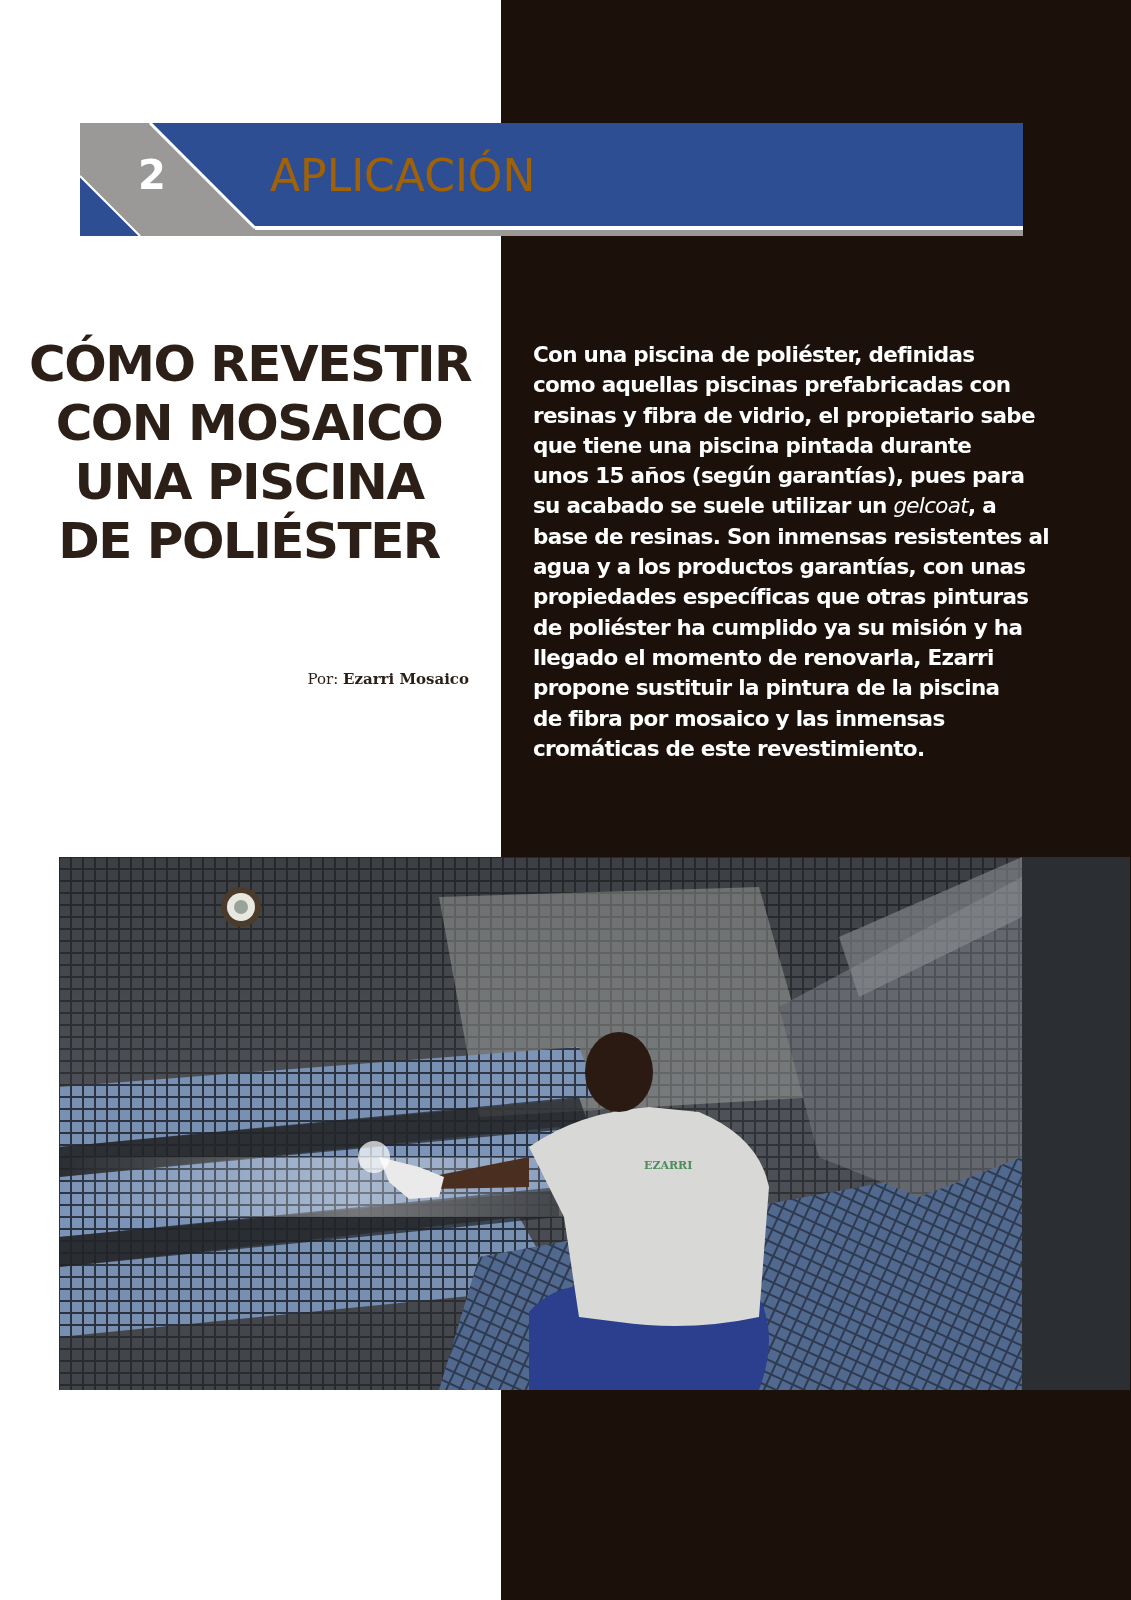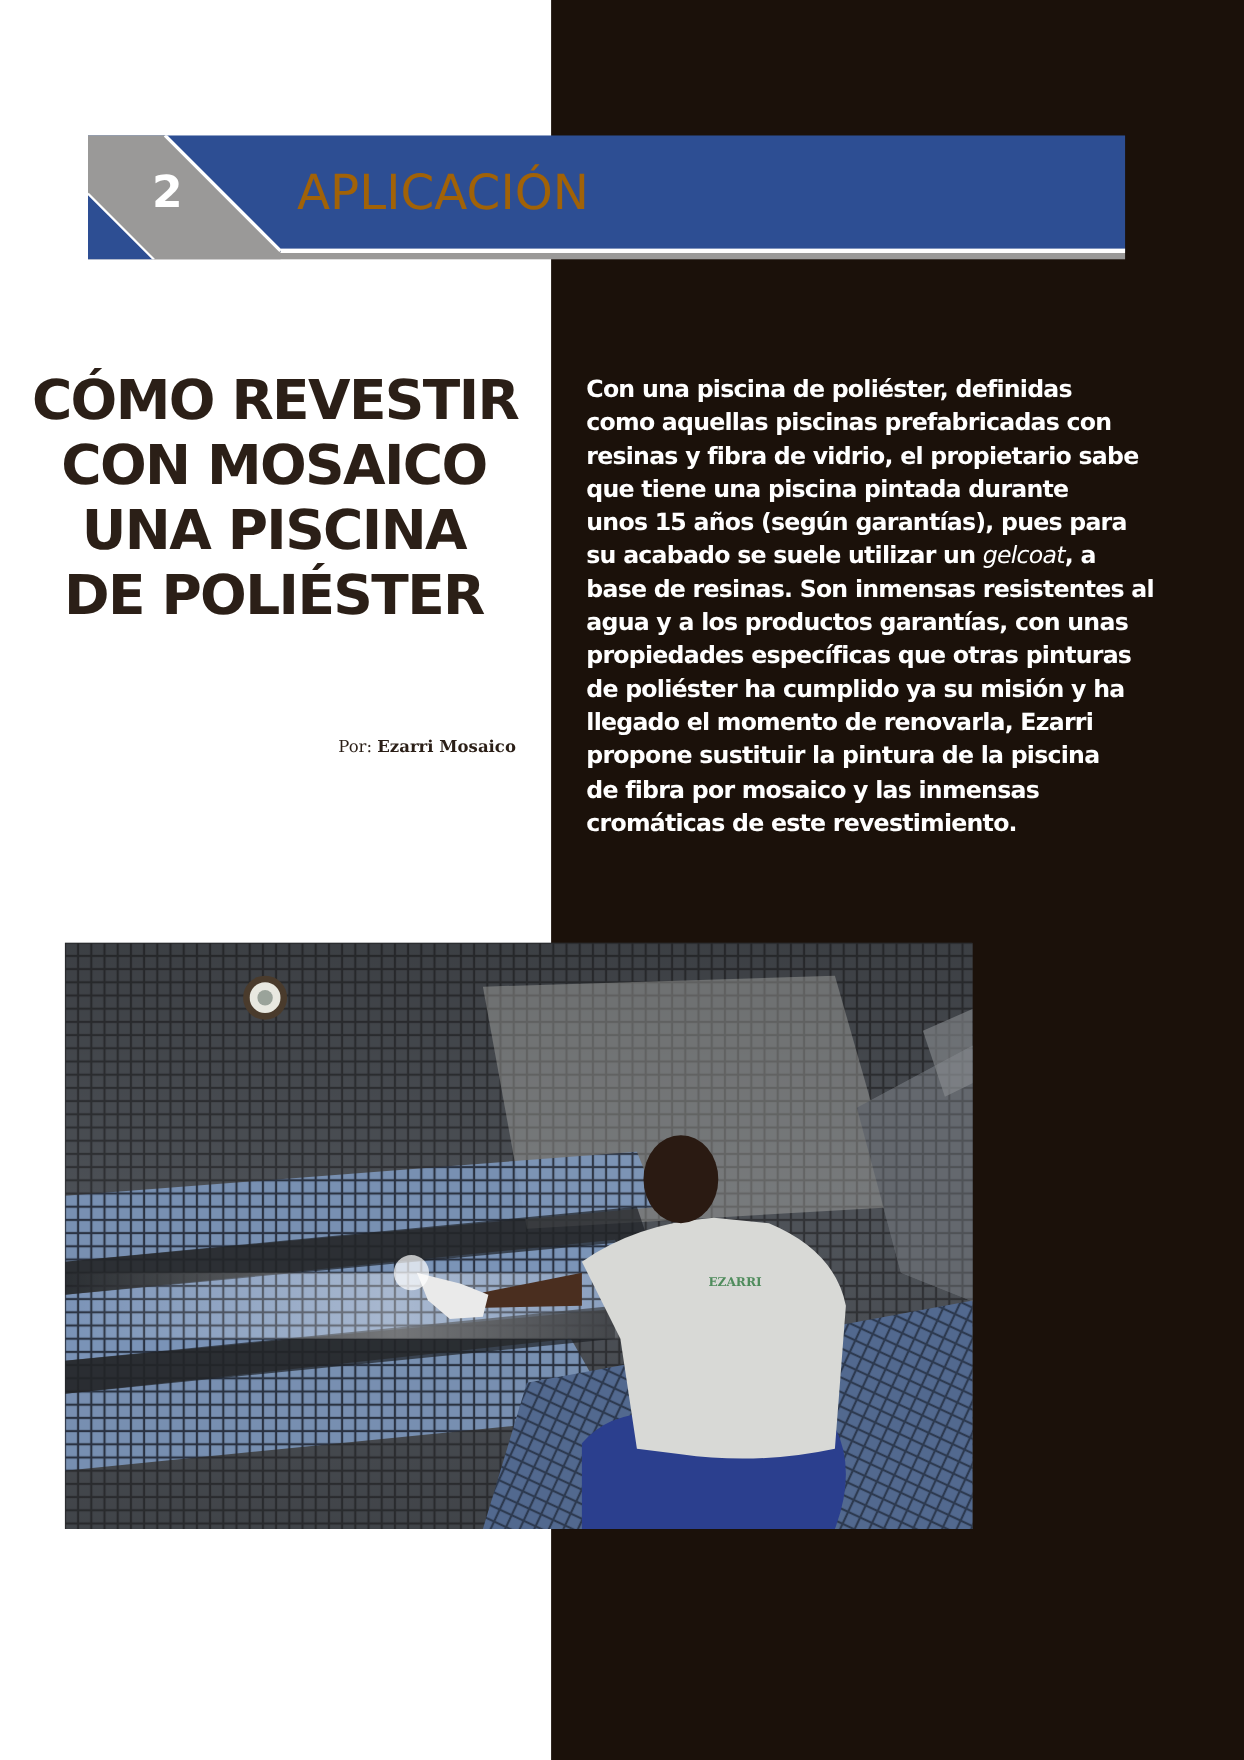--- a/index.html
+++ b/index.html
@@ -43,21 +43,21 @@
   
   .body-text {
     position: absolute; left: 533px; top: 340px; width: 500px;
     color: #ffffff; font-family: "DejaVu Sans", sans-serif; font-weight: bold;
     font-size: 21.5px; line-height: 30.3px; letter-spacing: -0.7px;
   }
   .body-text div { white-space: nowrap; }
   .body-text em { font-style: italic; font-weight: normal; text-align: center; }
   
   .photo {
-    position: absolute; left: 59px; top: 857px; width: 825px; height: 533px;
+    position: absolute; left: 59px; top: 857px; width: 1071px; height: 533px;
     overflow: hidden; background: #2b2e33;
   }
   .photo svg { display: block; }
 </style>
 </head>
 <body>
 
 <div class="dark-panel"></div>
 
 <div class="banner">

